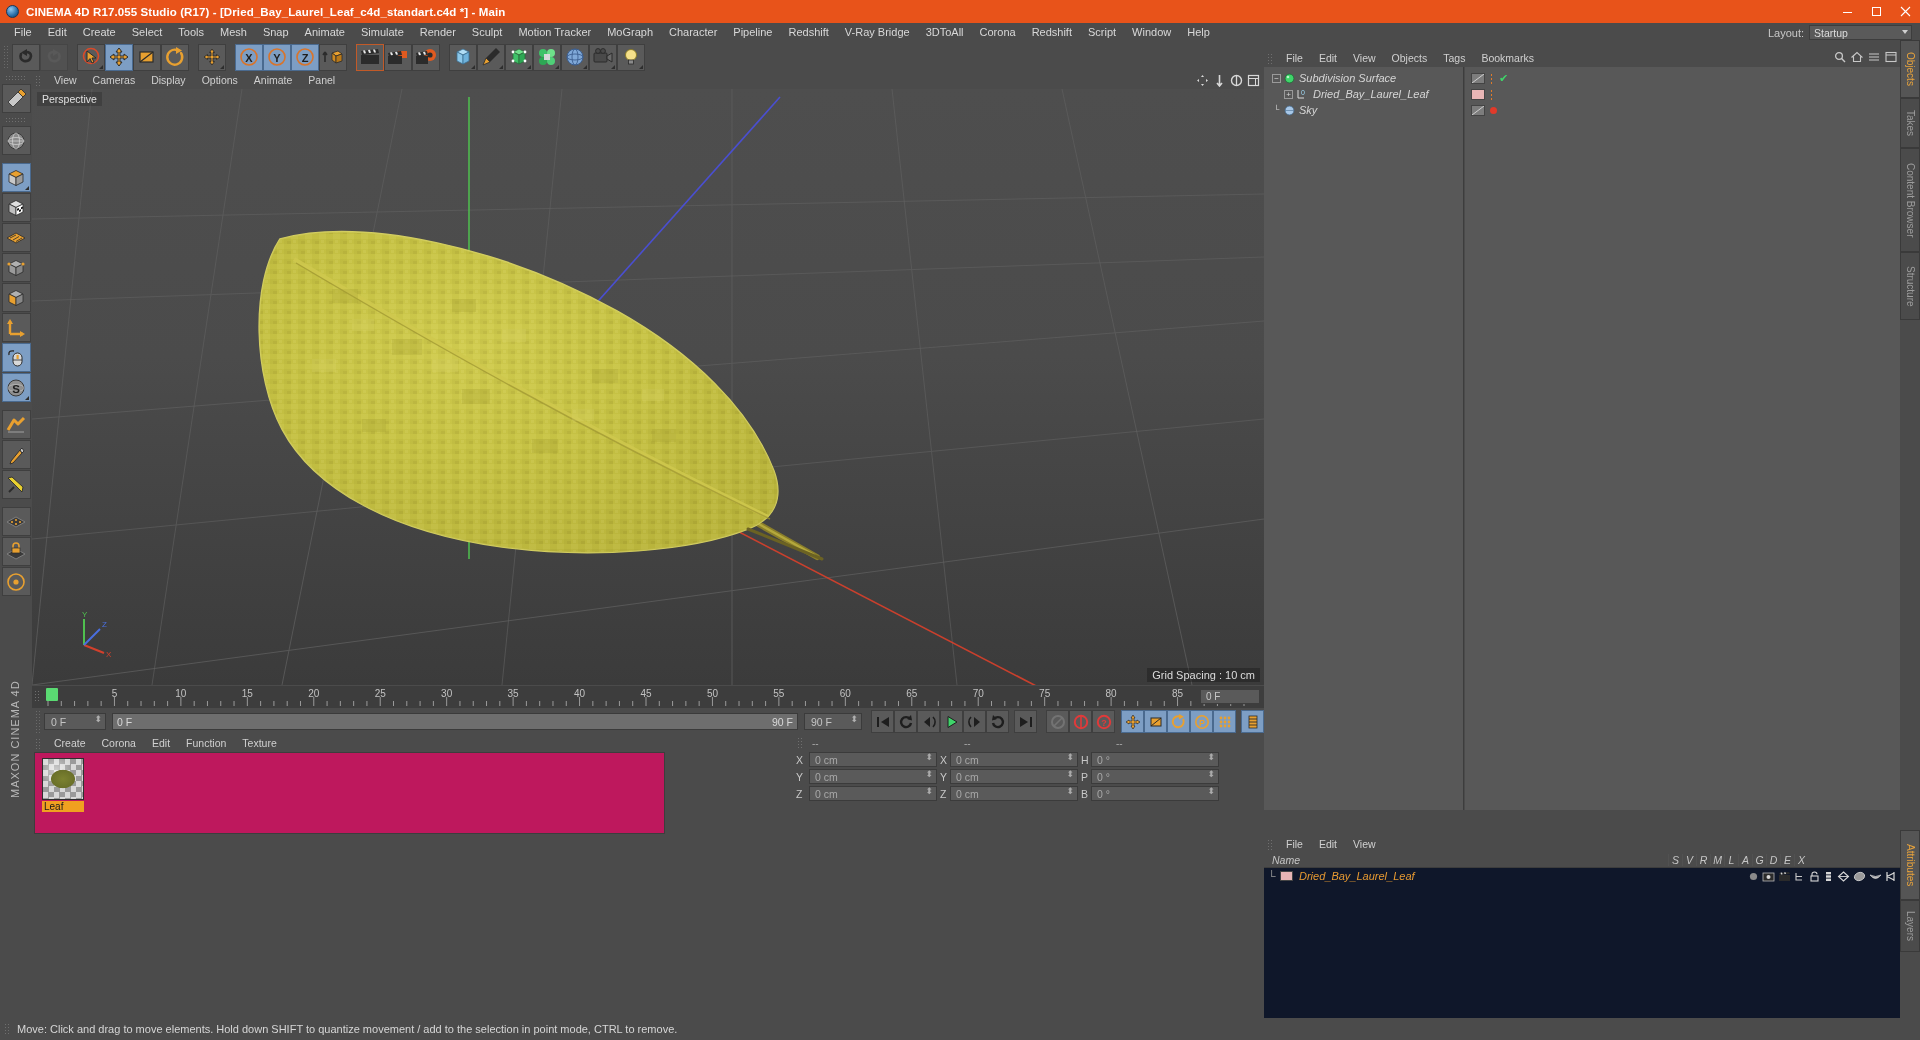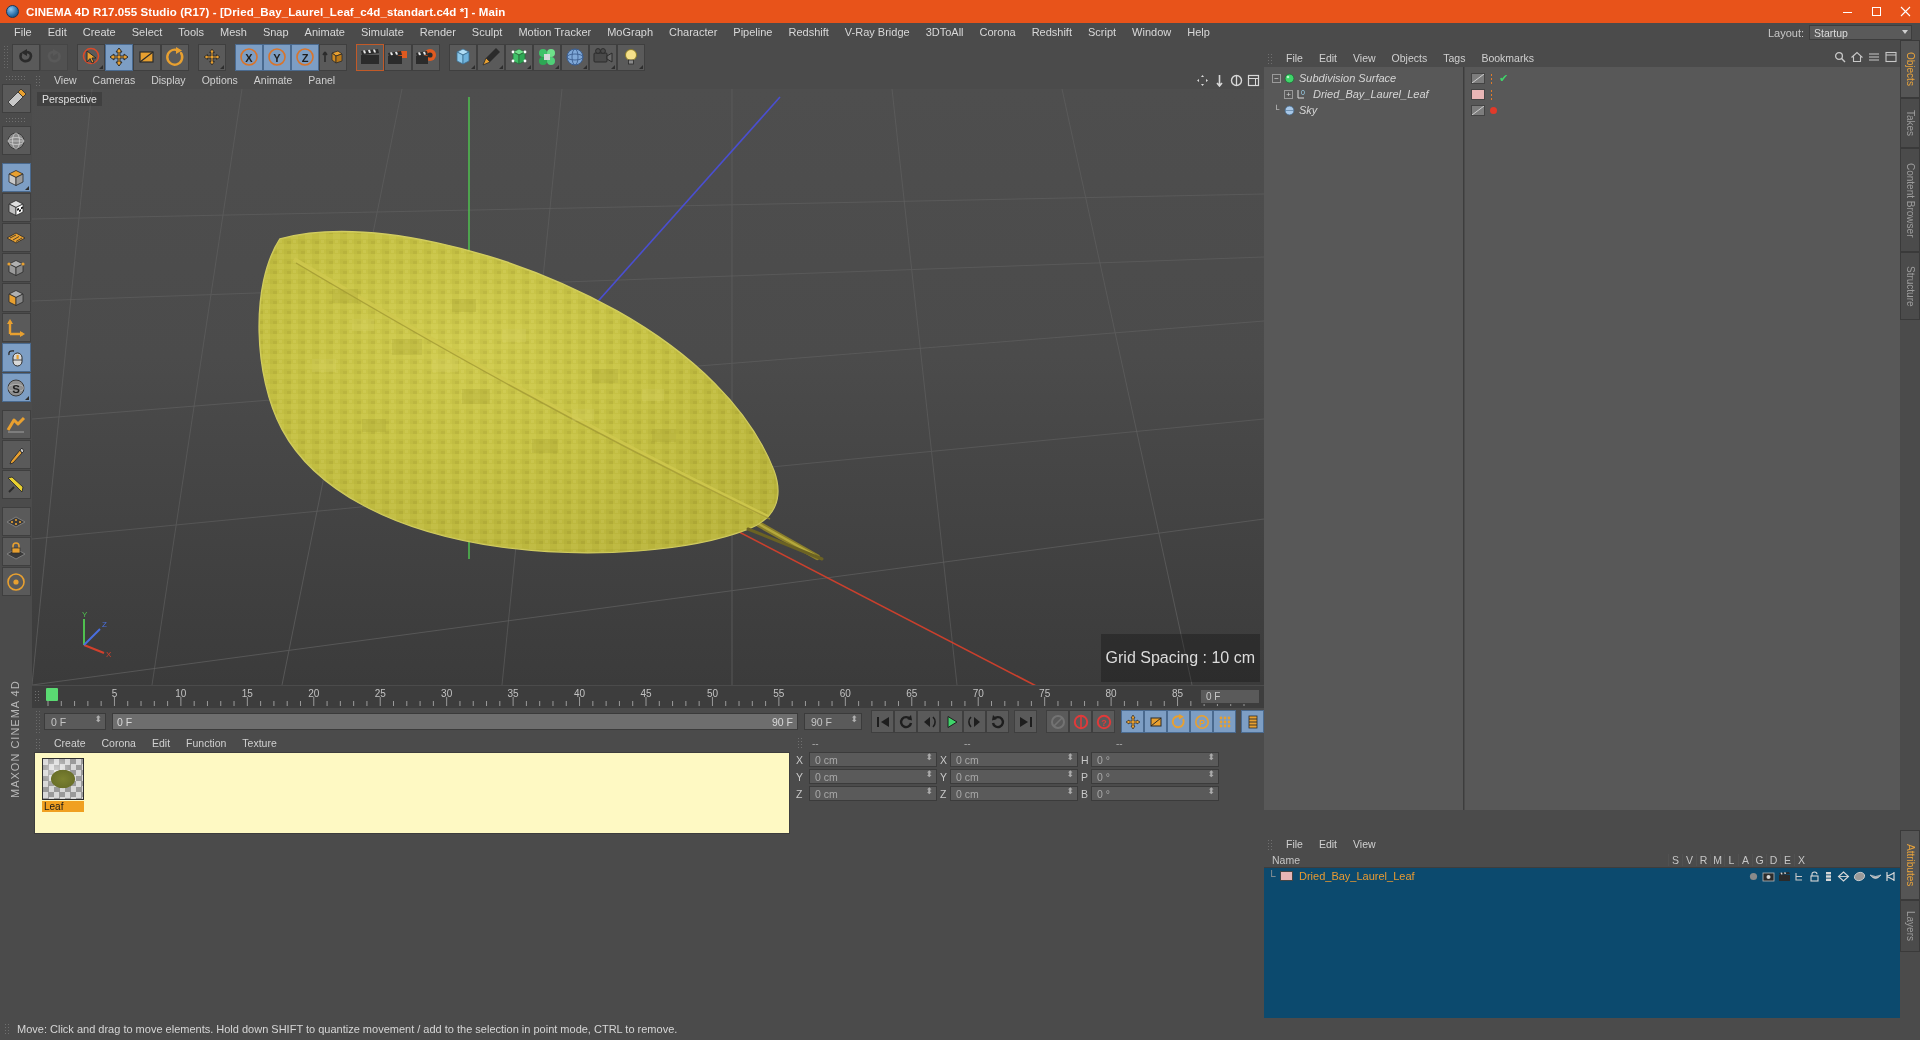--- a/index.html
+++ b/index.html
@@ -64,22 +64,22 @@
   #vpwrap { position:absolute; left:32px; top:72px; width:1232px; height:613px; background:#3d3d3d;}
   #vpmenu { height:17px; background:#4b4b4b; display:flex; align-items:center; padding-left:3px; position:relative;}
   #vpmenu .grip { width:7px;height:12px; background-image:radial-gradient(#6f6f6f 35%, transparent 36%);
     background-size:3px 3px; margin-right:4px;}
   #vpmenu .mi { font-size:10.5px; color:#d0d0d0; padding:0 8px; line-height:17px;}
   #vpicons { position:absolute; right:4px; top:2px; display:flex; gap:4px; align-items:center; }
   #viewport { position:absolute; left:0; top:17px; width:1232px; height:596px;
     background:linear-gradient(#474747 0%, #4c4c4c 45%, #3a3a3a 100%); overflow:hidden;}
   #persplabel { position:absolute; left:5px; top:3px; font-size:10.5px; color:#e0e0e0;
     background:rgba(0,0,0,.17); padding:1px 5px;}
-  #gridlabel { position:absolute; right:4px; bottom:3px; font-size:16px; color:#dcdcdc;
-    background:rgba(0,0,0,.25); padding:15px 5px;}
+  #gridlabel { position:absolute; right:4px; bottom:3px; font-size:11px; color:#dcdcdc;
+    background:rgba(0,0,0,.25); padding:1px 5px;}
   #axisgizmo { position:absolute; left:42px; bottom:26px; width:54px; height:54px;}
 
   
   #rightcol { position:absolute; left:1264px; top:50px; width:636px; height:786px; }
   .panelhdr { height:17px; background:#4b4b4b; display:flex; align-items:center; padding-left:3px;}
   .panelhdr .grip { width:7px;height:12px; background-image:radial-gradient(#6f6f6f 35%, transparent 36%);
     background-size:3px 3px; margin-right:4px;}
   .panelhdr .mi { font-size:10.5px; color:#d0d0d0; padding:0 8px; line-height:17px;}
   #objmgr { position:absolute; left:0; top:0; width:636px; height:760px; background:#4b4b4b; }
   #objsearchrow { position:absolute; right:3px; top:1px; display:flex; gap:5px; align-items:center;}
@@ -115,21 +115,21 @@
     font-size:10.5px; display:flex; align-items:center; padding-left:6px; position:relative; flex:none;}
   .numfield .spin { position:absolute; right:3px; top:2px; color:#b0b0b0; font-size:9px; line-height:6px;}
   #tlscroll { height:17px; background:#6e6e6e; border:1px solid #3b3b3b; flex:1; position:relative;
     display:flex; align-items:center; justify-content:space-between; padding:0 4px; color:#d8d8d8; font-size:10.5px;}
   .pbtn { width:23px; height:23px; background:#5a5a5a; border:1px solid #3f3f3f; flex:none;
     display:flex; align-items:center; justify-content:center; }
   .pbtn.on { background:#7d9ec4; border-color:#4a6a8f; }
 
   
   #matmgr { position:absolute; left:32px; top:735px; width:760px; height:101px; background:#4b4b4b; }
-  #matarea { position:absolute; left:2px; top:17px; width:756px; height:82px; background:#fef9c3;
+  #matarea { position:absolute; left:2px; top:17px; width:631px; height:82px; background:#be185d;
     border:1px solid #3d3d3d;padding-left:44px; }
   #matchip { position:absolute; left:7px; top:5px; width:42px; }
   #matball { width:42px; height:42px; border:1px solid #2e2e2e;
     background:
       radial-gradient(circle at 32% 28%, rgba(255,255,255,.5) 0%, rgba(255,255,255,0) 42%),
       repeating-conic-gradient(from 0deg at 50% 50%, #9a9a9a 0deg 90deg, #d8d8d8 90deg 180deg);
     background-size:auto, 11px 11px; position:relative; overflow:hidden;}
   #matball .leafdots { position:absolute; inset:0;
     background:radial-gradient(ellipse 60% 46% at 50% 50%, #7c8230 0%, #6a7029 48%, rgba(0,0,0,0) 52%);}
   #matname { width:42px; background:#f0a020; color:#1a1a1a; font-size:10px; text-align:left;
@@ -148,21 +148,21 @@
   #coordbtns { display:flex; align-items:center; gap:6px; padding-left:16px; margin-top:3px; }
   .cdrop { width:105px; height:16px; background:#5a5a5a; border:1px solid #3b3b3b; color:#a8a8a8;
     font-size:10.5px; display:flex; align-items:center; padding-left:7px; position:relative;}
   .cdrop .arw { position:absolute; right:5px; top:5px; width:0;height:0;
     border-left:4px solid transparent;border-right:4px solid transparent;border-top:5px solid #9a9a9a;}
   #applybtn { width:92px; height:17px; background:#636363; border:1px solid #3b3b3b; border-radius:8px;
     color:#e0e0e0; font-size:11px; display:flex; align-items:center; justify-content:center; }
 
   
   #attrmgr { position:absolute; left:1264px; top:836px; width:636px; height:182px; background:#4b4b4b; }
-  #attrtbl { position:absolute; left:0; top:17px; width:636px; height:165px; background:#0c4a6e; }
+  #attrtbl { position:absolute; left:0; top:17px; width:636px; height:165px; background:#0f172a;font-style:italic; }
   #attrhdrrow { height:15px; background:#4b4b4b; display:flex; align-items:center;
     border-bottom:1px solid #3d3d3d; font-size:10.5px; color:#c6c6c6; }
   #attrhdrrow .nmcol { width:404px; padding-left:8px; }
   #attrhdrrow .cc { width:14px; text-align:center; border-left:1px solid #515151; }
   #attrrow { height:16px; display:flex; align-items:center; font-size:11px; color:#e79a32; }
 
   
   #statusbar { position:absolute; left:0; bottom:0; width:1920px; height:22px; background:#4b4b4b;
     display:flex; align-items:center; }
   #statusbar .sgrip { width:7px;height:13px; margin:0 6px 0 4px;

